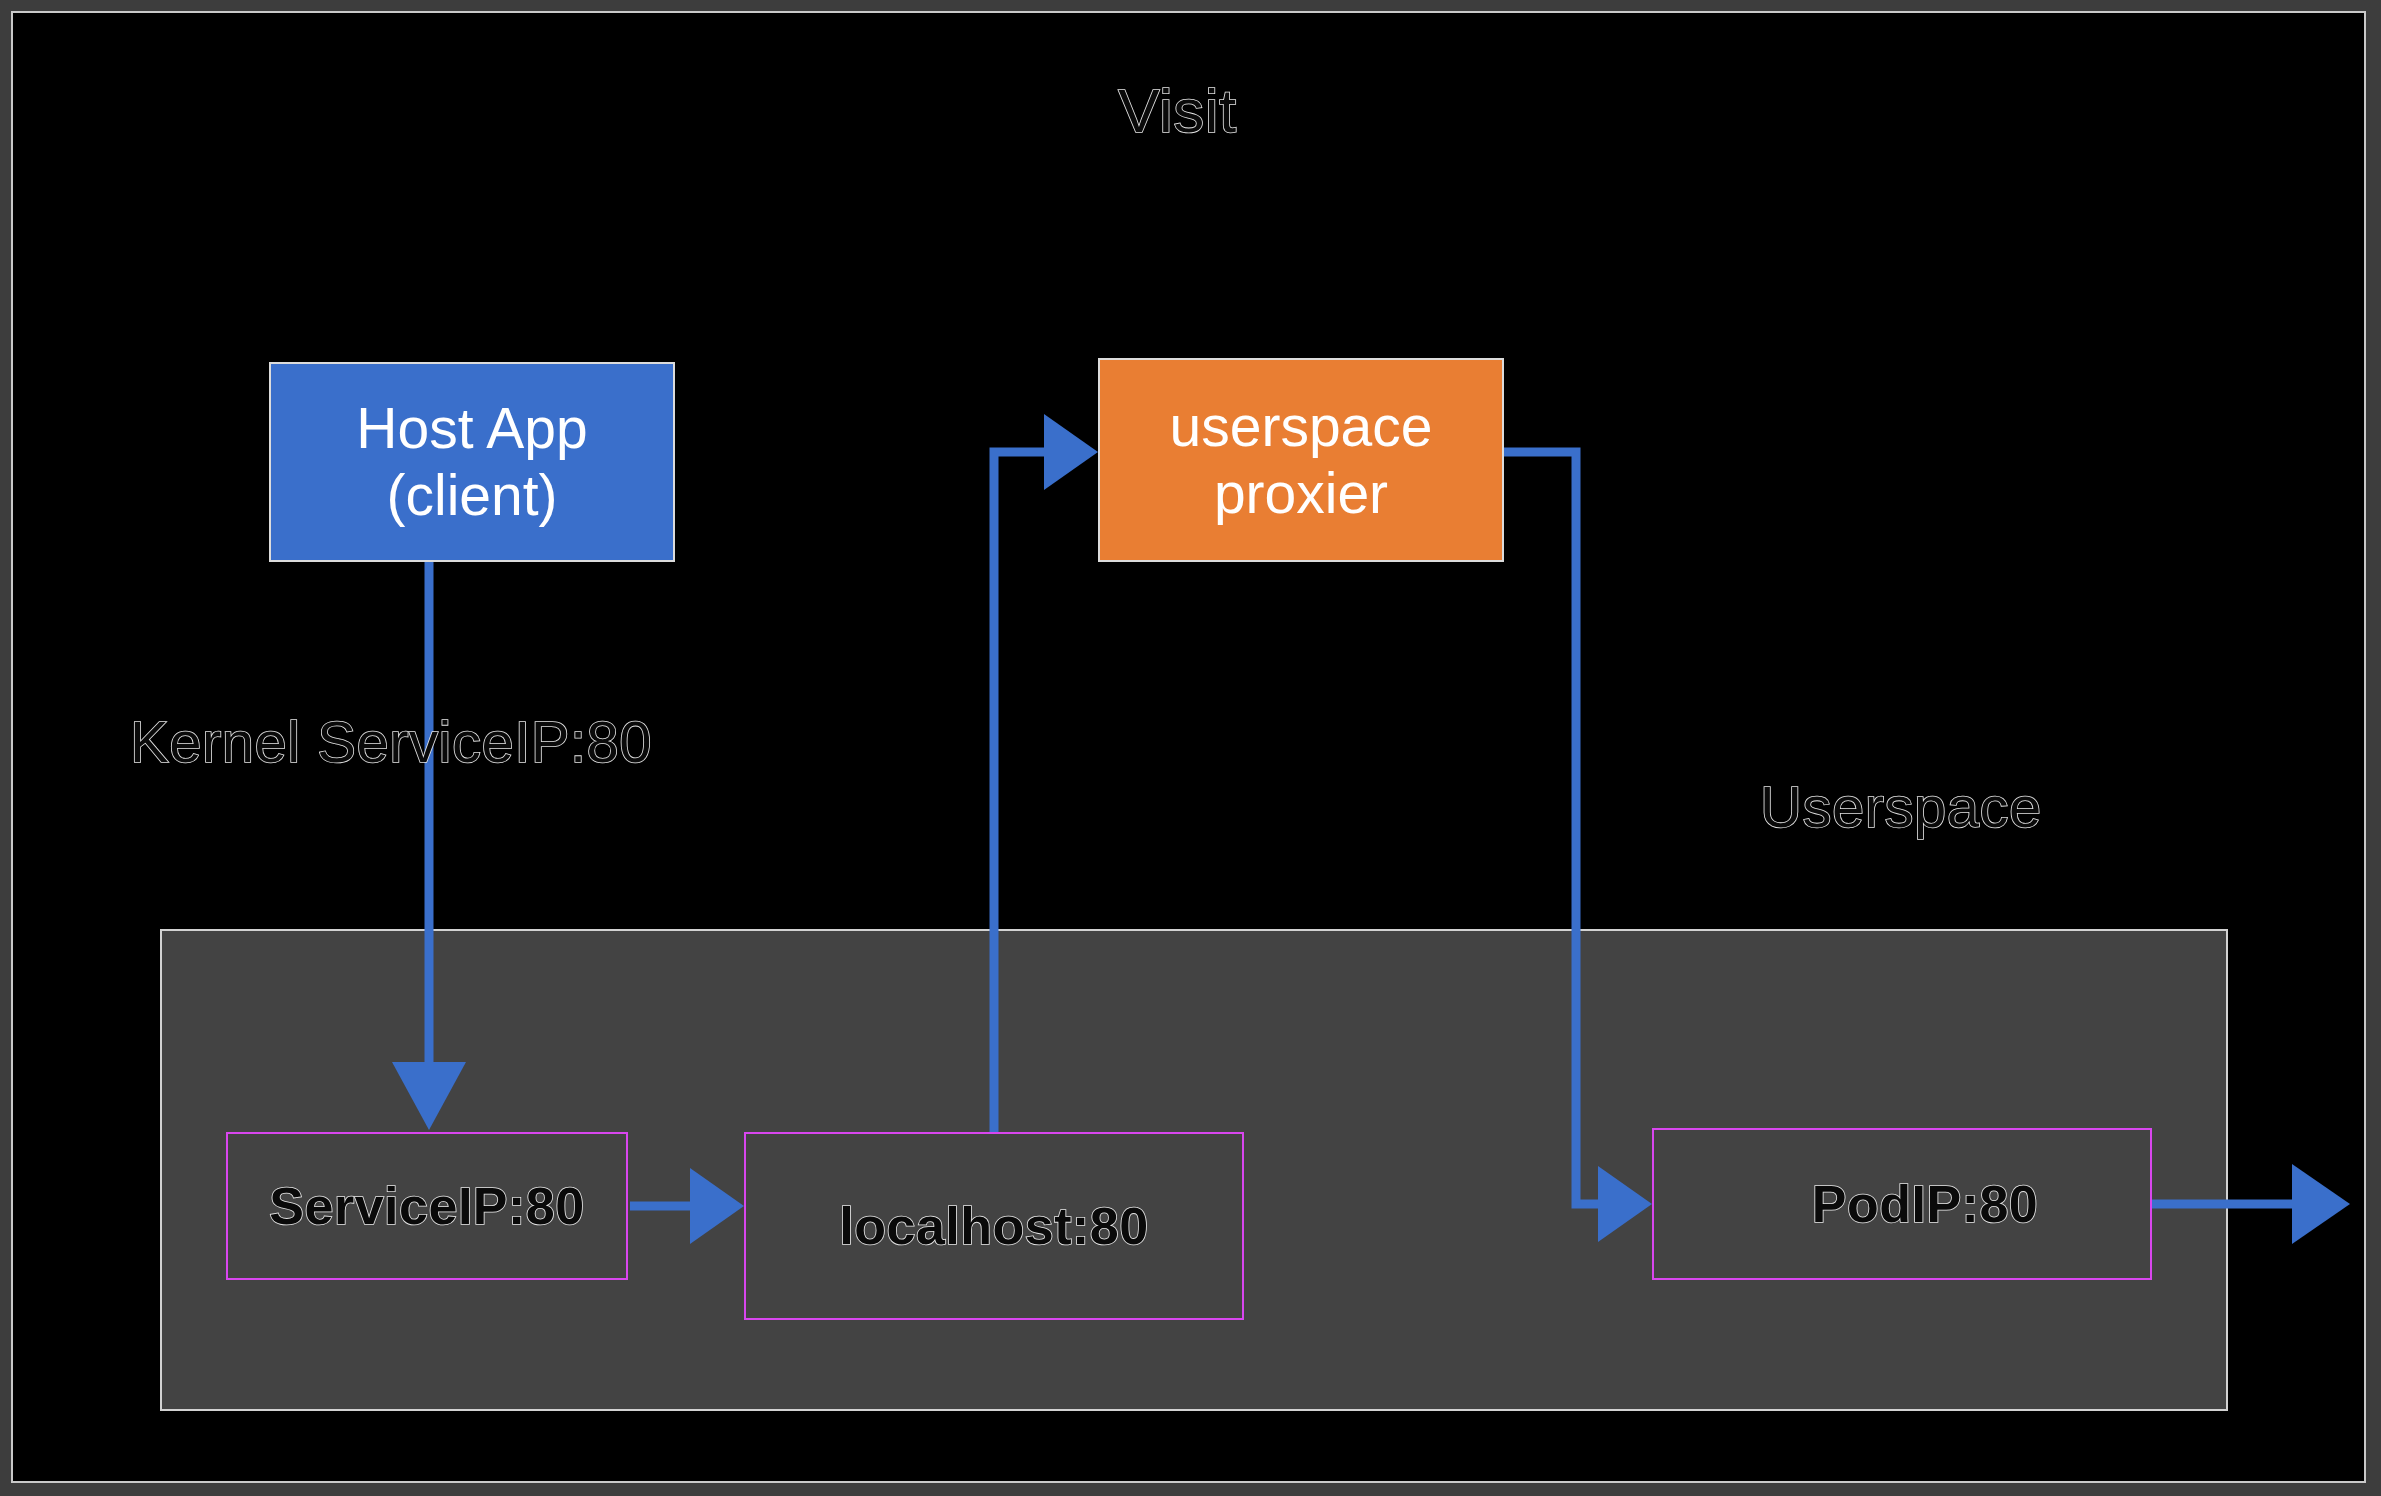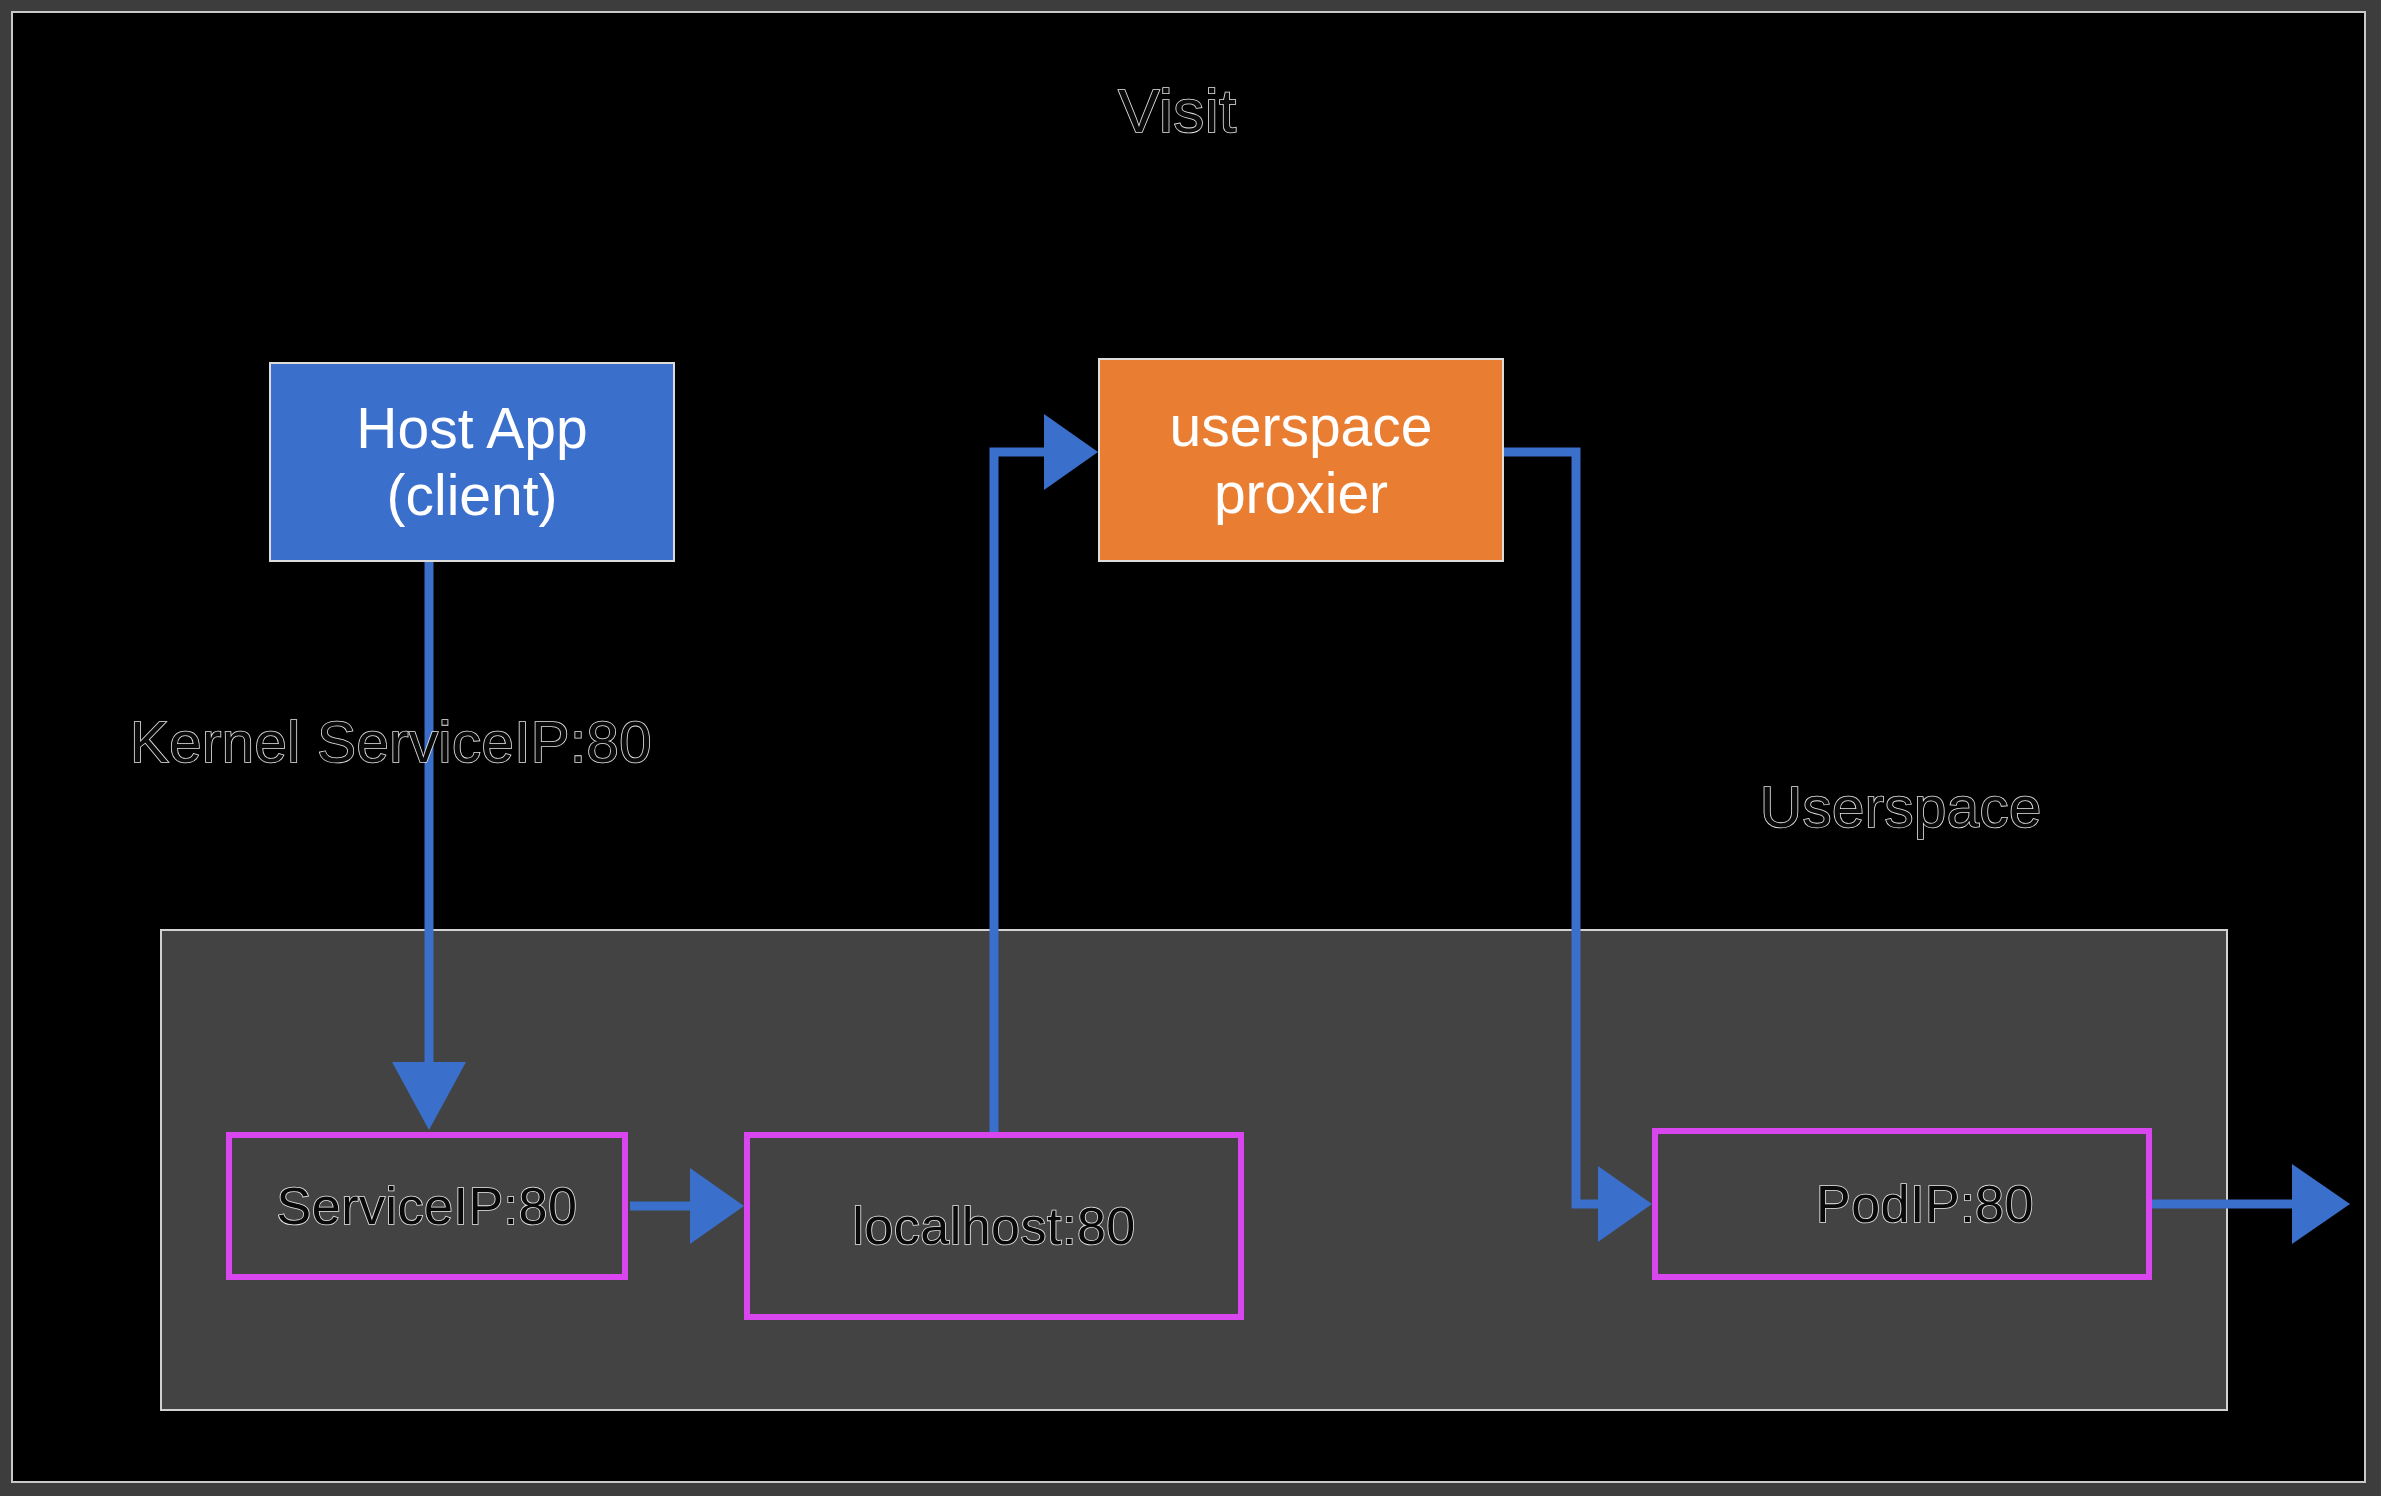--- a/index.html
+++ b/index.html
@@ -105,25 +105,26 @@
     width: 406px;
     height: 204px;
     background: #e97e33;
   }
 
   
   .kern-box {
     position: absolute;
     box-sizing: border-box;
     background: #434343;
-    border: 6px solid #d946ef;
+    border: 2px solid #d946ef;
     display: flex;
     align-items: center;
     justify-content: center;
     z-index: 5;
+    font-weight: bold;
   }
   .kern-box .kb-label {
     position: static;
     font-size: 52px;
     color: #0a0a0a;
     -webkit-text-stroke: 1.6px #e6e6e6;
     paint-order: stroke fill;
     white-space: pre;
     letter-spacing: 0.5px;
   }

